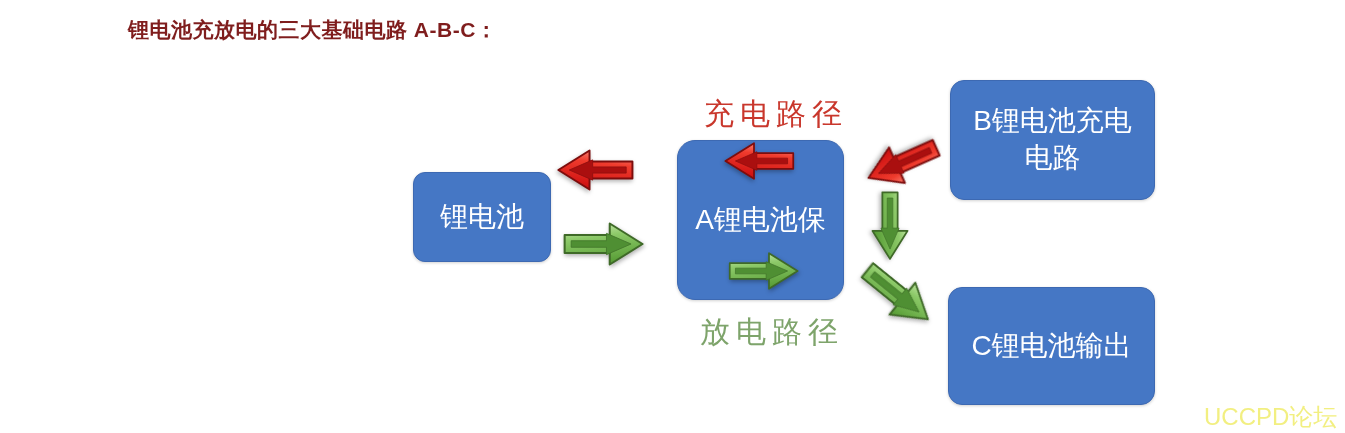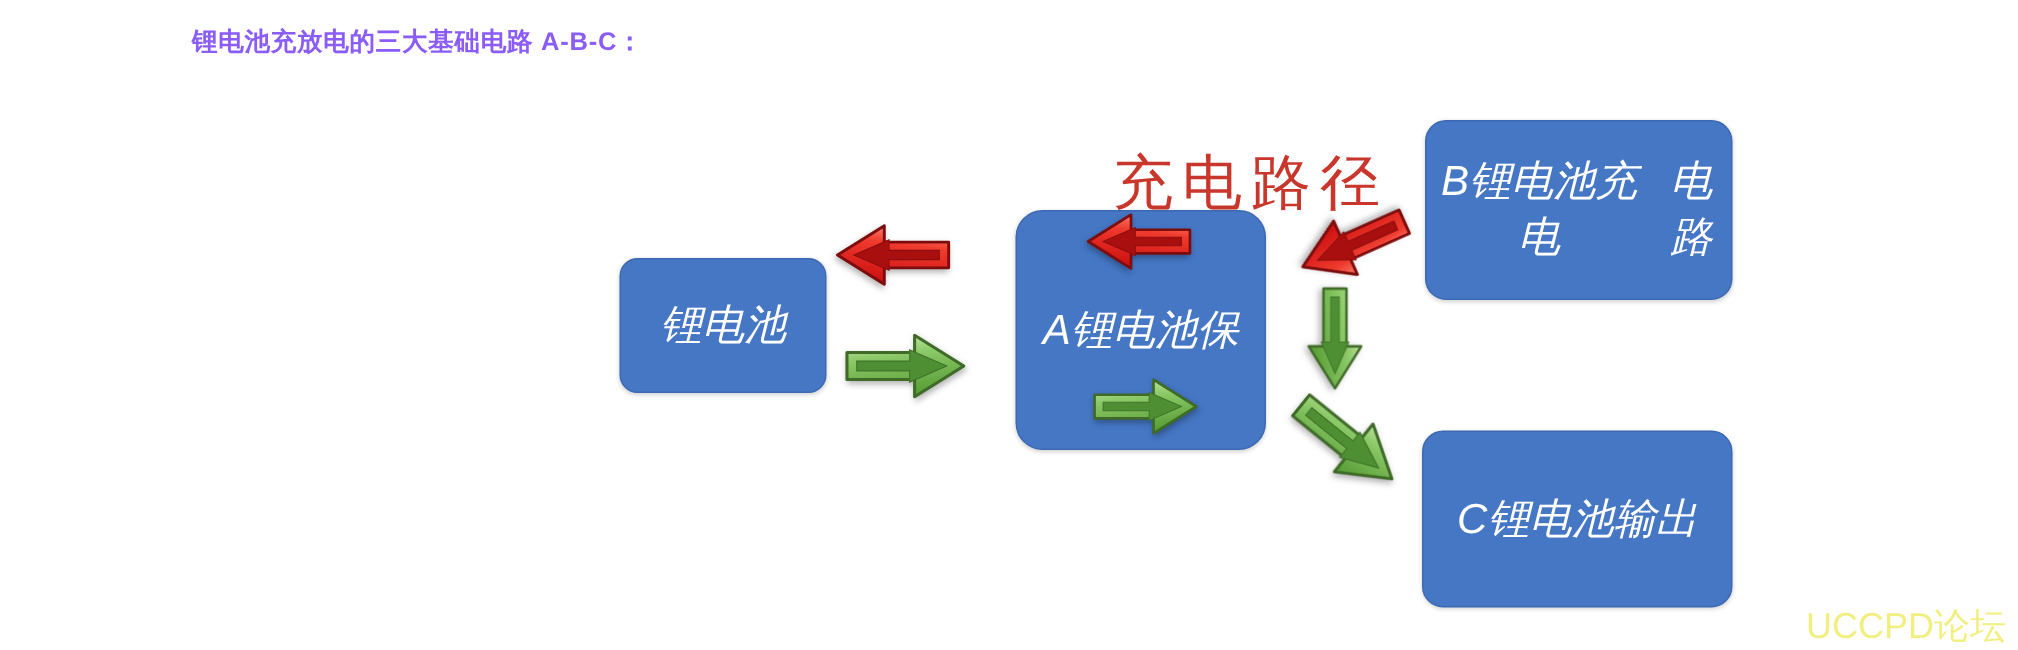--- a/index.html
+++ b/index.html
@@ -10,55 +10,53 @@
     width: 1345px;
     height: 433px;
     background: #ffffff;
     overflow: hidden;
   }
 
   .title {
     position: absolute;
     left: 128px;
     top: 16px;
-    font-size: 17px;
+    font-size: 21px;
     font-weight: bold;
-    color: #8b5cf6;
+    color: #7f1d1d;
     letter-spacing: 0.5px;
     white-space: nowrap;
   }
 
   .box {
     position: absolute;
     background: #4577C5;
     border: 1px solid #3d69b2;
     border-radius: 14px;
     color: #ffffff;
     display: flex;
-    flex-direction: row;
+    flex-direction: column;
     align-items: center;
     justify-content: center;
     text-align: center;
     font-size: 28px;
     line-height: 1.32;
     box-shadow: 0 1px 3px rgba(0,0,0,0.18);
     box-sizing: border-box;
-    font-style: italic;
   }
   .box-battery   { left: 413px; top: 172px; width: 138px; height: 90px;  border-radius: 12px; }
   .box-protect   { left: 677px; top: 140px; width: 167px; height: 160px; border-radius: 18px; }
   .box-charger   { left: 950px; top: 80px;  width: 205px; height: 120px; }
   .box-output    { left: 948px; top: 287px; width: 207px; height: 118px; }
 
   .path-label {
     position: absolute;
-    font-size: 40px;
+    font-size: 30px;
     letter-spacing: 6px;
     white-space: nowrap;
-    margin-left: 38px;
   }
   .label-charge    { left: 704px; top: 94px;  color: #C9372C; }
   .label-discharge { left: 700px; top: 312px; color: #7EA46B; }
 
   .watermark {
     position: absolute;
     left: 1204px;
     top: 401px;
     font-size: 24px;
     color: #F2EF81;
@@ -108,20 +106,21 @@
       <symbol id="arrow-green" viewBox="0 0 100 56">
         <path d="M2,17 L57,17 L57,3 L97,28 L57,53 L57,39 L2,39 Z" fill="url(#gradG)" stroke="#3f6a28" stroke-width="2.5" stroke-linejoin="round"></path>
         <path d="M10,24 L53,24 L53,15 L83,28 L53,41 L53,32 L10,32 Z" fill="#4f8f33" stroke="#41742a" stroke-width="1"></path>
       </symbol>
     </defs>
   </svg>
 
   <div class="title">锂电池充放电的三大基础电路 A-B-C：</div>
 
   <div class="path-label label-charge">充电路径</div>
+  <div class="path-label label-discharge">放电路径</div>
 
   <div class="box box-battery">
     <span>锂电池</span>
   </div>
 
   <div class="box box-protect">
     <span>A锂电池保</span>
   </div>
 
   <div class="box box-charger">

